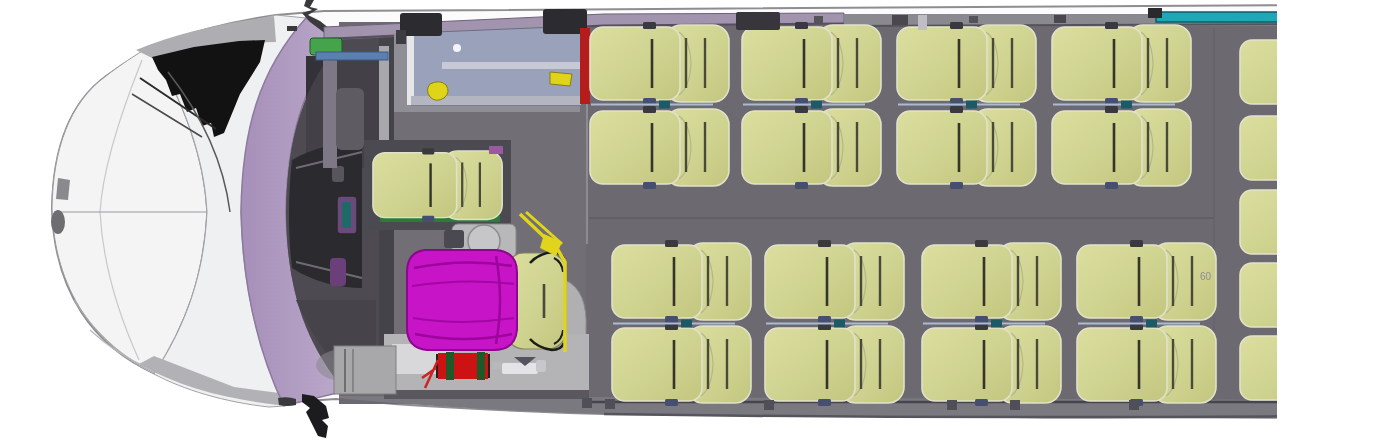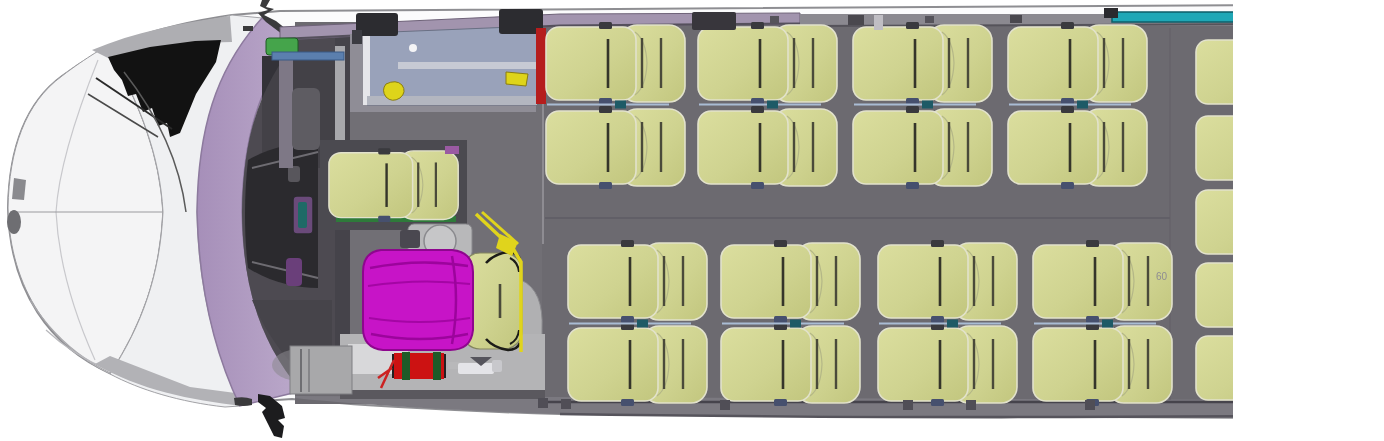--- a/index.html
+++ b/index.html
@@ -1,16 +1,16 @@
 <!DOCTYPE html>
 <html><head>
 <meta charset="utf-8">
 <style>
   html,body{margin:0;padding:0;background:#ffffff;font-family:"Liberation Sans",sans-serif;}
-  .wrap{width:1233px;height:441px;position:relative;overflow:hidden;background:#ffffff;}
+  .wrap{width:1233px;height:441px;position:relative;overflow:hidden;background:#ffffff;padding-left:44px;}
 </style>
 </head>
 <body>
 <div class="wrap">
 <svg width="1384" height="441" viewBox="0 0 1384 441" xmlns="http://www.w3.org/2000/svg">
 <defs>
   <linearGradient id="seatg" x1="0" y1="0" x2="1" y2="1">
     <stop offset="0" stop-color="#dbde9e"></stop>
     <stop offset="0.55" stop-color="#cfd390"></stop>
     <stop offset="1" stop-color="#c2c67e"></stop>

